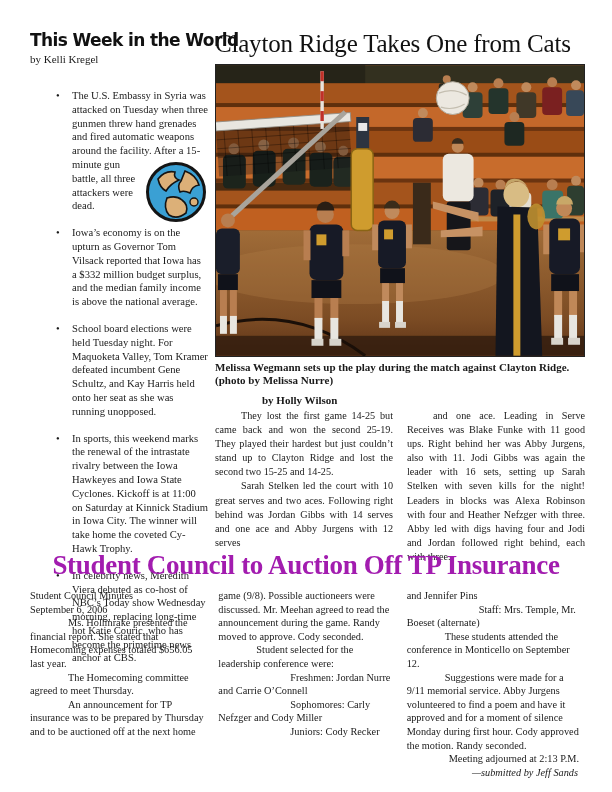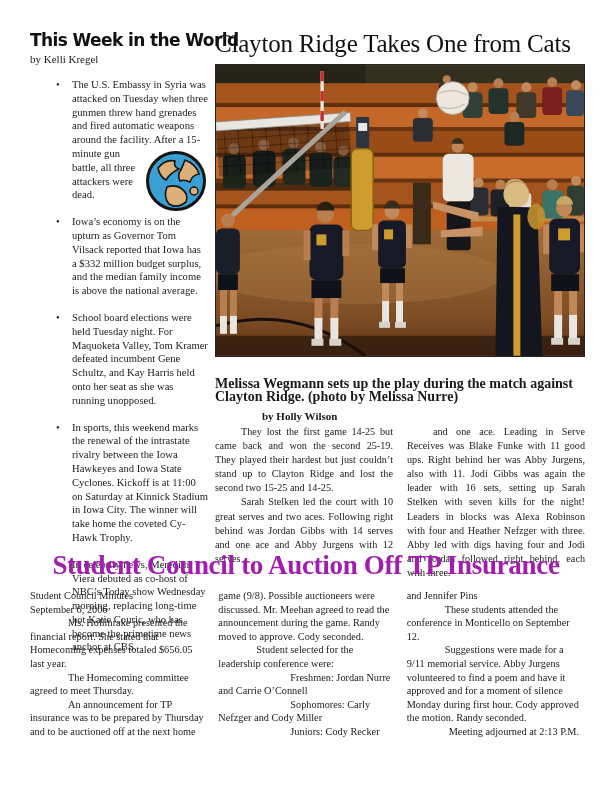--- a/index.html
+++ b/index.html
@@ -4,35 +4,35 @@
 <style>
   * { margin:0; padding:0; box-sizing:border-box; }
   html,body { background:#ffffff; }
   body { width:612px; height:792px; position:relative; overflow:hidden;
          font-family:"Liberation Serif", serif; color:#1a1a1a; }
 
   
   .world-col { position:absolute; left:30px; top:30px; width:178px; }
   .world-title { font-family:"DejaVu Sans", sans-serif; font-weight:bold;
                  font-size:17px; letter-spacing:-0.6px; color:#111; white-space:nowrap; }
-  .world-byline { font-size:11px; margin:3px 0 13px 0; }
+  .world-byline { font-size:11px; margin:3px 0 24px 0; }
   .world-list { list-style:none; }
   .world-list li { position:relative; padding-left:42px; font-size:10.6px;
                    line-height:13.8px; margin-bottom:13px; }
   .world-list li::before { content:"\2022"; position:absolute; left:26px; top:0; }
   .globe-wrap { float:right; width:64px; height:64px; margin:2px 0 2px 5px; }
 
   
   .vb { position:absolute; left:215px; top:30px; width:370px; }
   .vb-headline { font-size:25px; font-weight:normal; letter-spacing:-0.2px;
                  white-space:nowrap; color:#111; }
   .photo-frame { margin-top:6px; width:370px; height:293px; border:1px solid #222;
                  overflow:hidden; background:#8a4a1e; }
   .photo-frame svg { display:block; }
-  .photo-caption { font-weight:bold; font-size:14px; line-height:13px; margin-top:20px; }
+  .photo-caption { font-weight:bold; font-size:11px; line-height:13px; margin-top:4px; }
   .vb-byline { font-weight:bold; font-size:11px; margin-top:7px;padding-left:47px; }
   .vb-cols { display:flex; gap:14px; margin-top:3px; }
   .vb-col { width:178px; font-size:10.2px; line-height:14.1px; text-align:justify; }
   .vb-col p { text-indent:26px; }
 
   
   .council { position:absolute; left:30px; top:550px; width:552px; }
   .council-headline { font-size:27px; font-weight:bold; text-align:center;
                       letter-spacing:-0.3px; white-space:nowrap; color:#a21caf; }
   .c-cols { display:flex; gap:13px; margin-top:8px;justify-content:center; }
@@ -331,18 +331,20 @@
     </div>
     <div class="c-col">
       <p class="noind">game (9/8). Possible auctioneers were discussed. Mr. Meehan agreed to read the announcement during the game. Randy moved to approve. Cody seconded.</p>
       <p class="ind">Student selected for the leadership conference were:</p>
       <p class="ind-big">Freshmen: Jordan Nurre and Carrie O’Connell</p>
       <p class="ind-big">Sophomores: Carly Nefzger and Cody Miller</p>
       <p class="ind-big">Juniors: Cody Recker</p>
     </div>
     <div class="c-col">
       <p class="noind">and Jennifer Pins</p>
+      <p class="ind-big">Staff: Mrs. Temple, Mr. Boeset (alternate)</p>
       <p class="ind">These students attended the conference in Monticello on September 12.</p>
       <p class="ind">Suggestions were made for a 9/11 memorial service. Abby Jurgens volunteered to find a poem and have it approved and for a moment of silence Monday during first hour. Cody approved the motion. Randy seconded.</p>
       <p class="ind-mid">Meeting adjourned at 2:13 P.M.</p>
+      <p class="submitted">—submitted by Jeff Sands</p>
     </div>
   </div>
 </div>
 
 </body></html>

